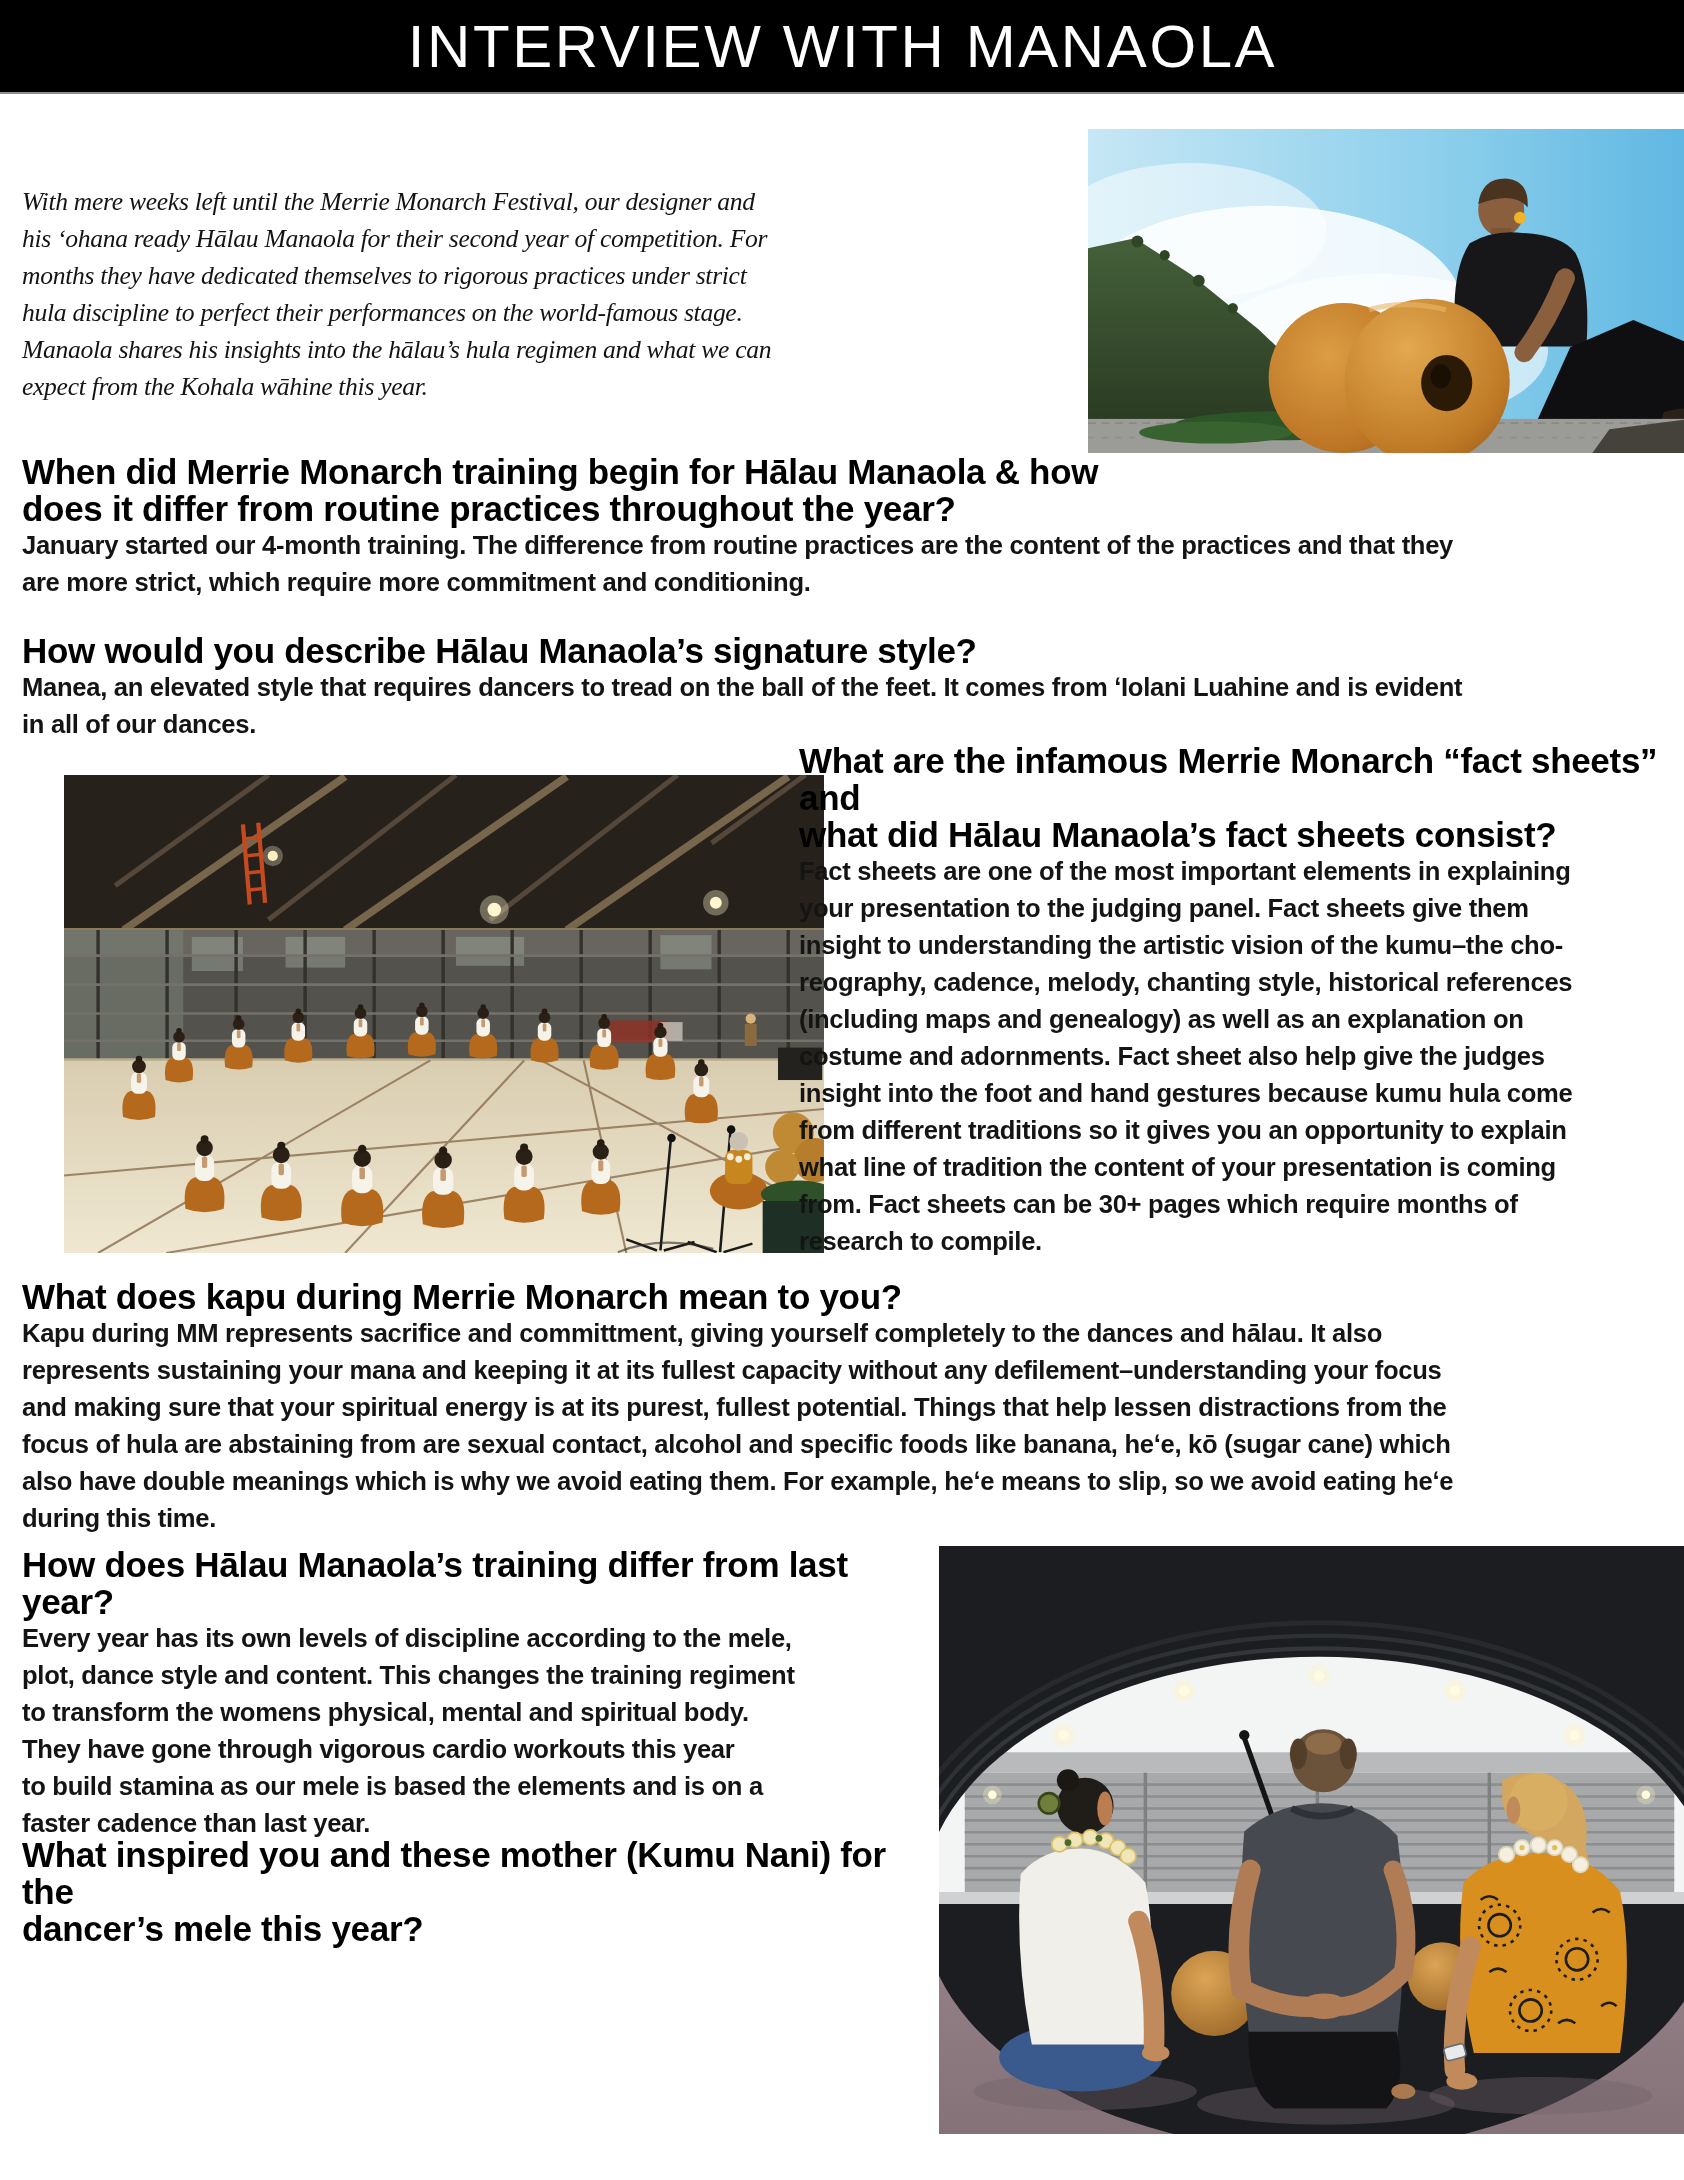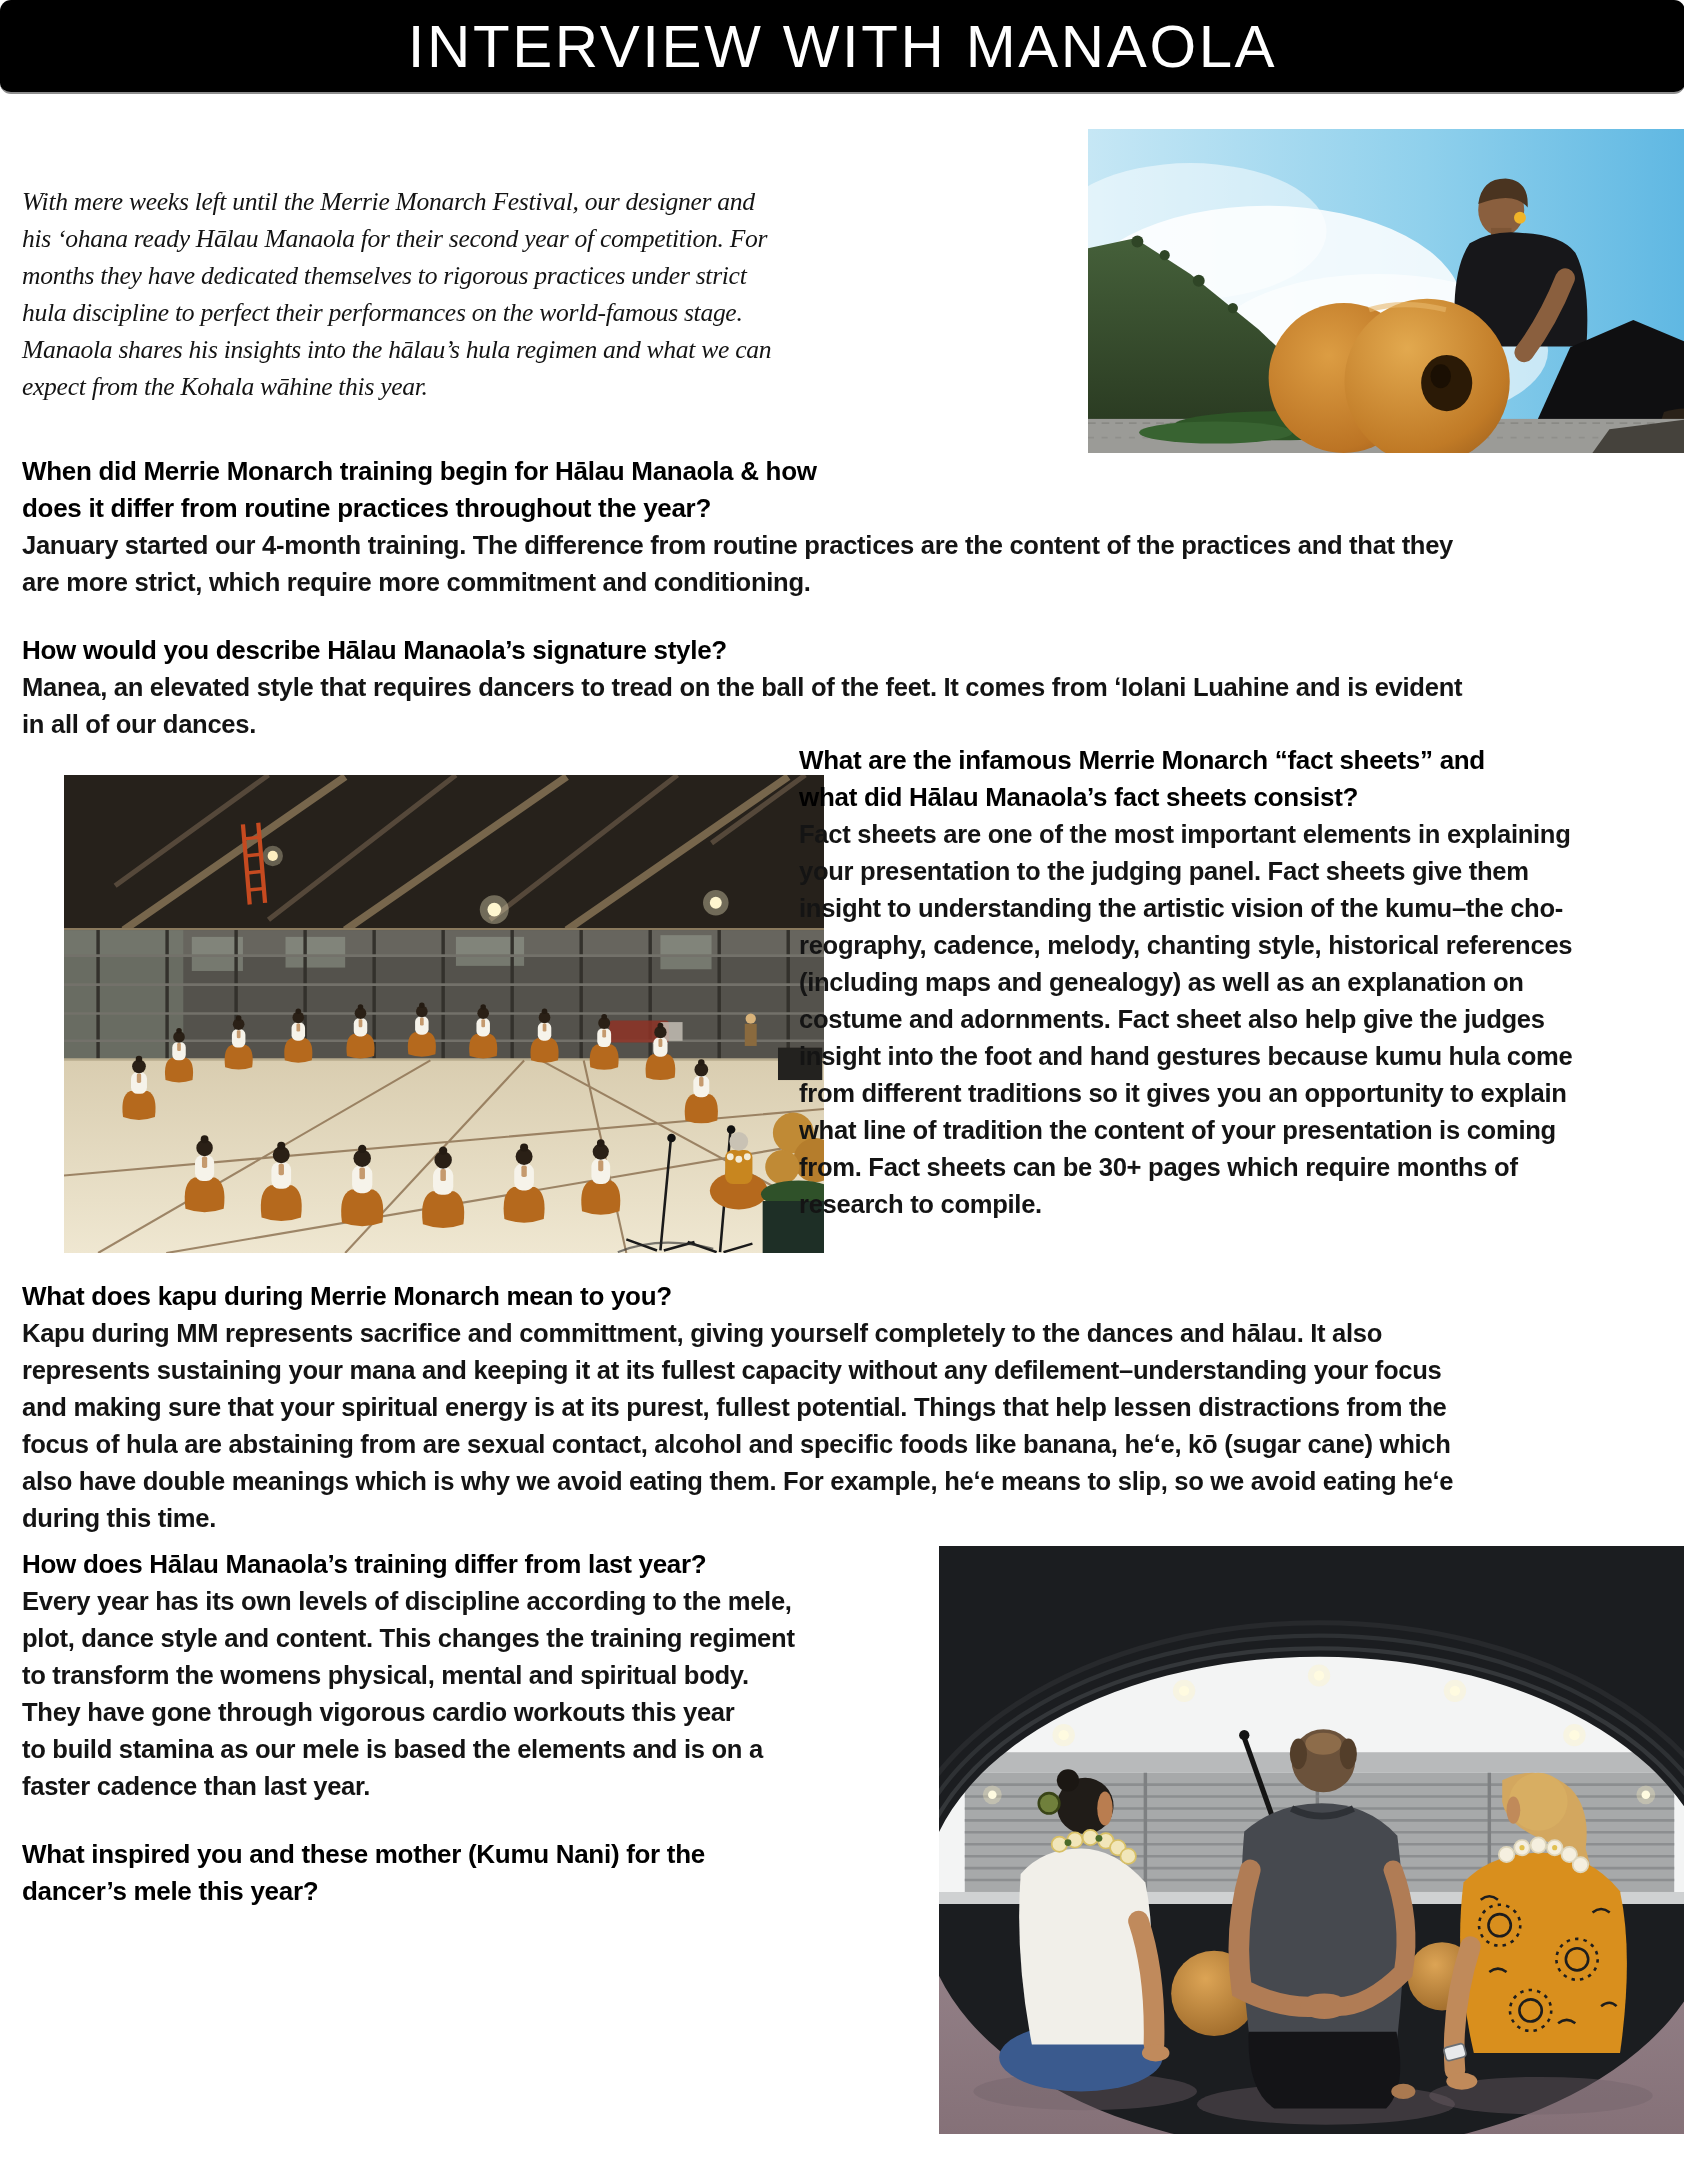--- a/index.html
+++ b/index.html
@@ -1,26 +1,26 @@
 <!DOCTYPE html>
 <html style="font-size:13.6px"><head>
 <meta charset="utf-8">
 <style>
   html,body{margin:0;padding:0;background:#ffffff;}
   .page{position:relative;width:1685px;height:2181px;background:#ffffff;overflow:hidden;
         font-family:"Liberation Sans",sans-serif;color:#141414;}
   
   .titlebar{position:absolute;left:0;top:0;width:1685px;height:92px;background:#000;
-            border-bottom:2.6px solid #8e8e8e;display:flex;align-items:center;justify-content:center;border-radius:11px;}
+            border-bottom:2.6px solid #8e8e8e;display:flex;align-items:center;justify-content:center;}
   .titlebar h1{margin:0;color:#ffffff;font-size:60px;font-weight:300;letter-spacing:2.6px;
                font-stretch:condensed;white-space:nowrap;}
   
   .txt{position:absolute;white-space:pre-line;font-size:25.6px;line-height:37px;letter-spacing:-0.3px;}
   .intro{left:22px;top:157px;width:1022px;font-style:italic;font-family:Liberation Serif, serif;}
-  .qa h2{margin:0;font-size:26px;font-weight:bold;line-height:37px;white-space:pre-line;letter-spacing:-0.3px;color:#000;}
+  .qa h2{margin:0;font-size:35px;font-weight:bold;line-height:37px;white-space:pre-line;letter-spacing:-0.3px;color:#000;}
   .qa p{margin:0;font-size:25.6px;line-height:37px;white-space:pre-line;letter-spacing:-0.3px;font-weight:bold;}
   .qa{position:absolute;}
   .qa1{left:22px;top:453px;width:1648px;}
   .qa2{left:22px;top:632px;width:1648px;}
   .qa3{left:799px;top:742px;width:869px;}
   .qa4{left:22px;top:1278px;width:1648px;}
   .qa5{left:22px;top:1546px;width:869px;}
   .qa6{left:22px;top:1836px;width:869px;}
   .footer{left:22px;top:2089px;width:1107px;}
   

